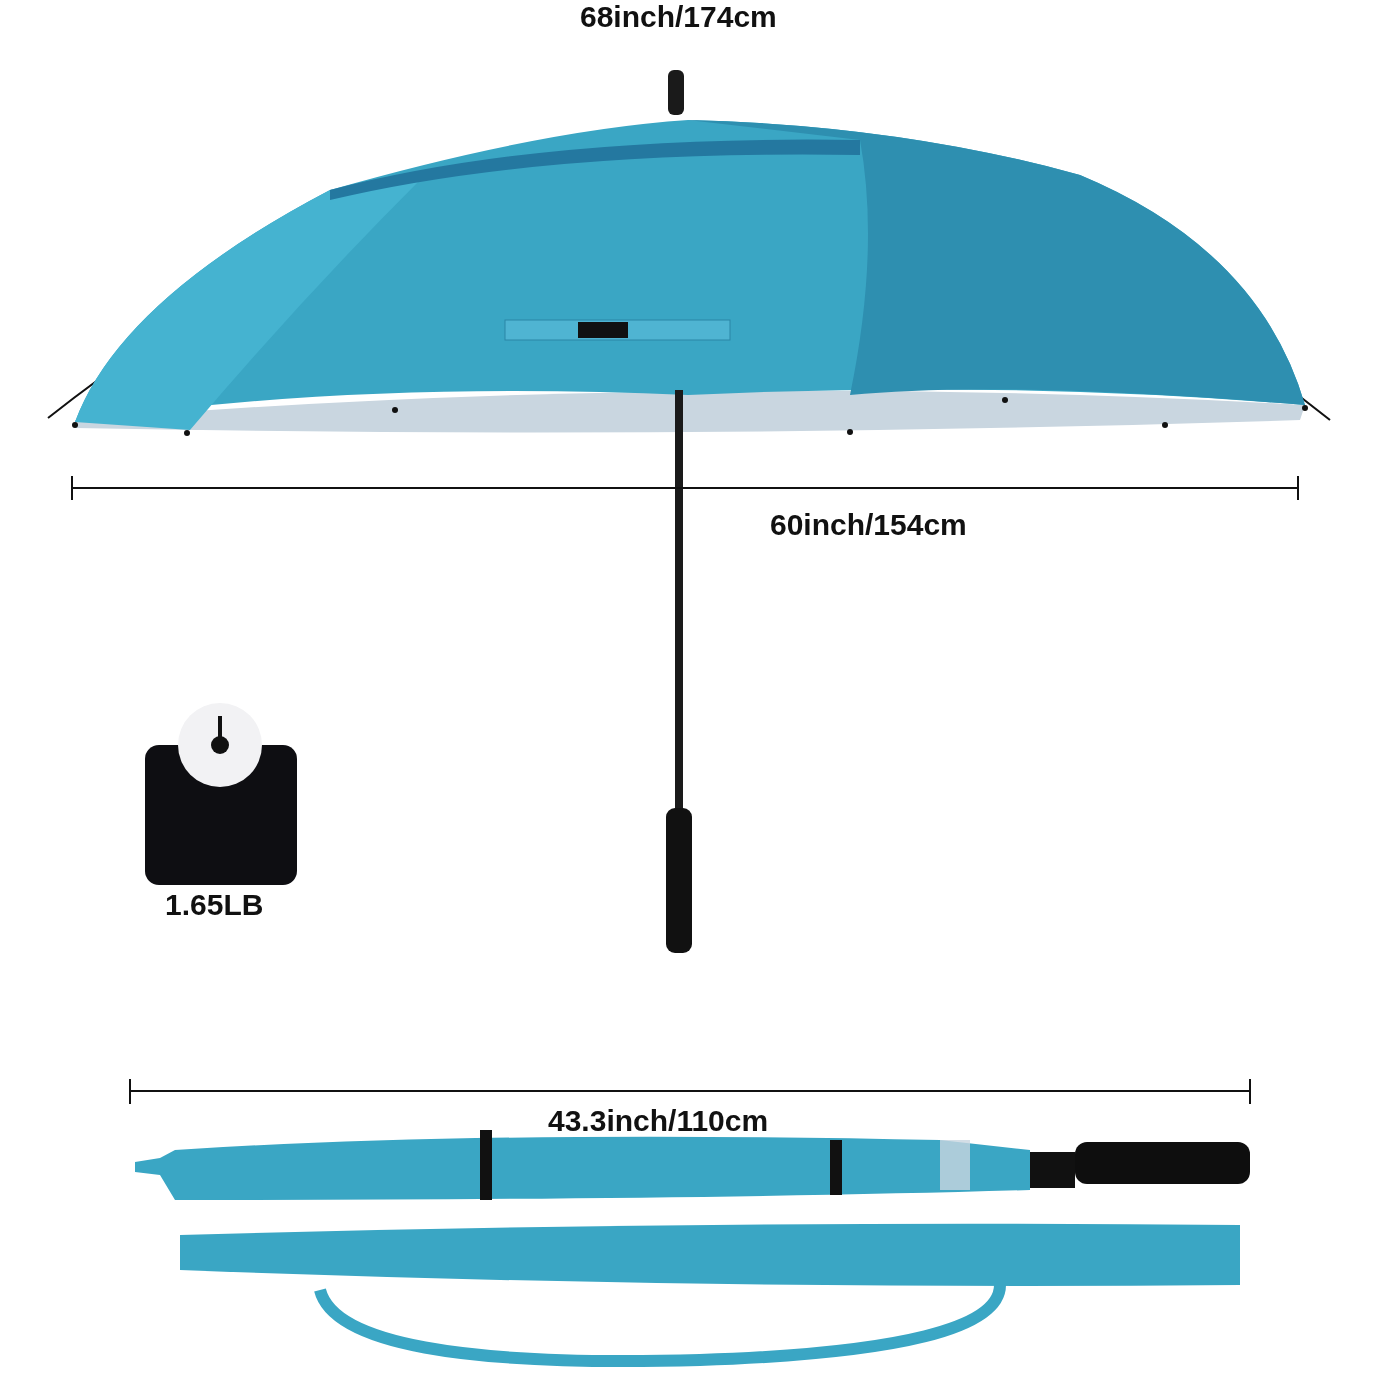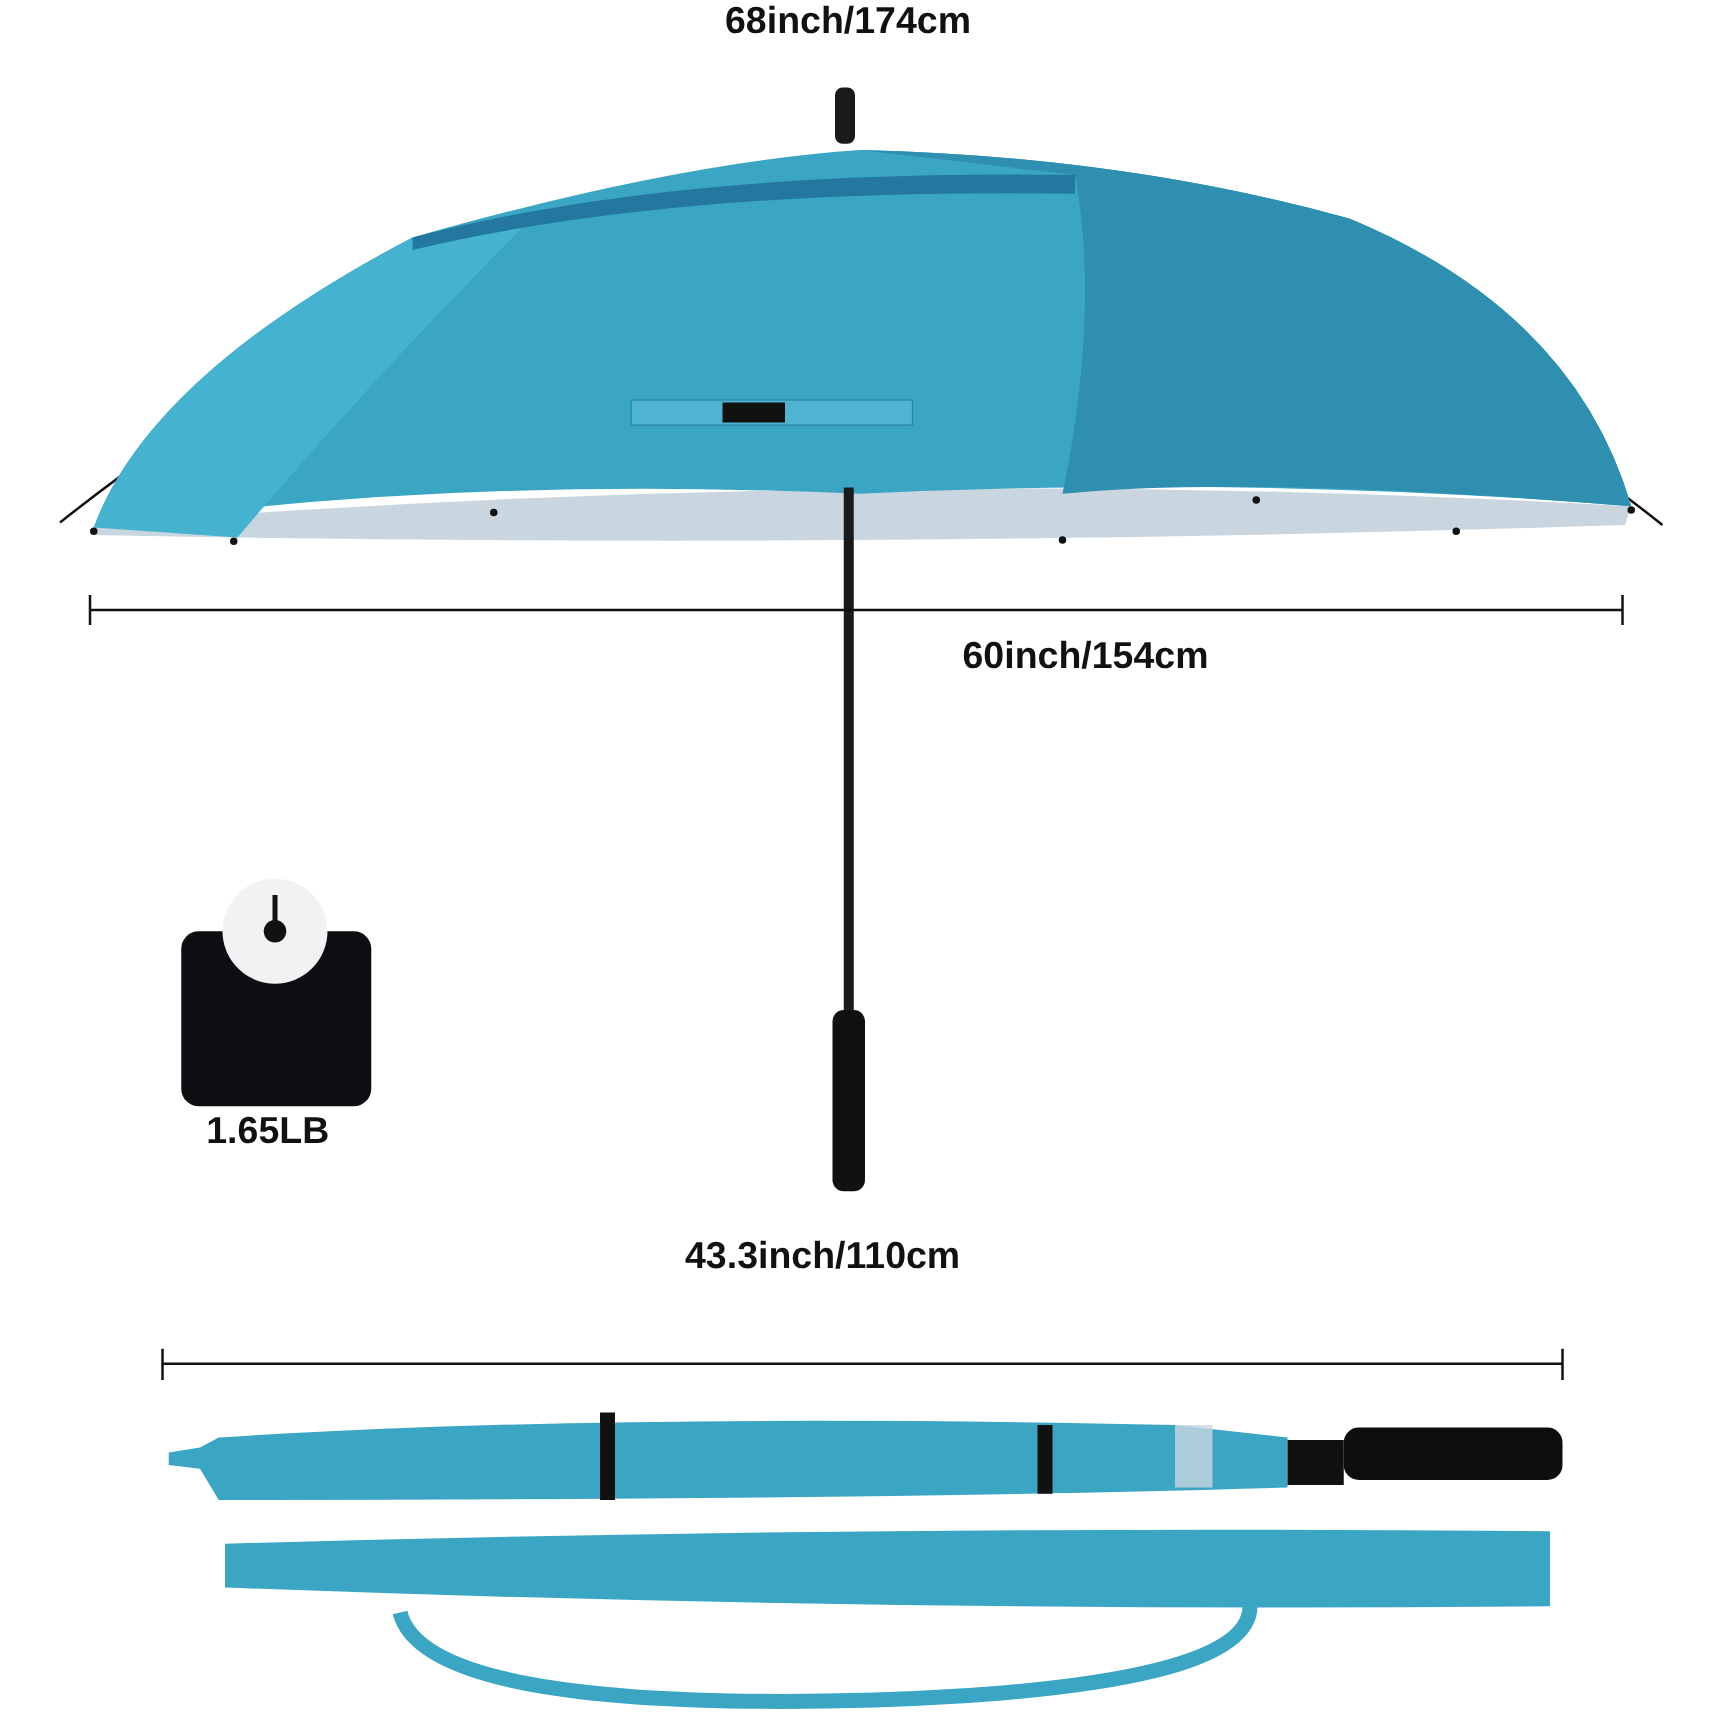--- a/index.html
+++ b/index.html
@@ -66,13 +66,13 @@
 
   <g>
     <path d="M180 1235 Q 700 1220 1240 1225 L1240 1285 Q 700 1290 180 1270 Z" fill="#3aa6c4"></path>
     <path d="M320 1290 Q 340 1370 700 1360 Q 1000 1350 1000 1285" fill="none" stroke="#3aa6c4" stroke-width="12"></path>
   </g>
 </svg>
 
 <div class="label" style="left:580px;top:0px;">68inch/174cm</div>
 <div class="label" style="left:770px;top:508px;">60inch/154cm</div>
 <div class="label" style="left:165px;top:861px;margin-top:27px;">1.65LB</div>
-<div class="label" style="left:548px;top:988px;">43.3inch/110cm</div>
+<div class="label" style="left:548px;top:1104px;">43.3inch/110cm</div>
 
 </body></html>

